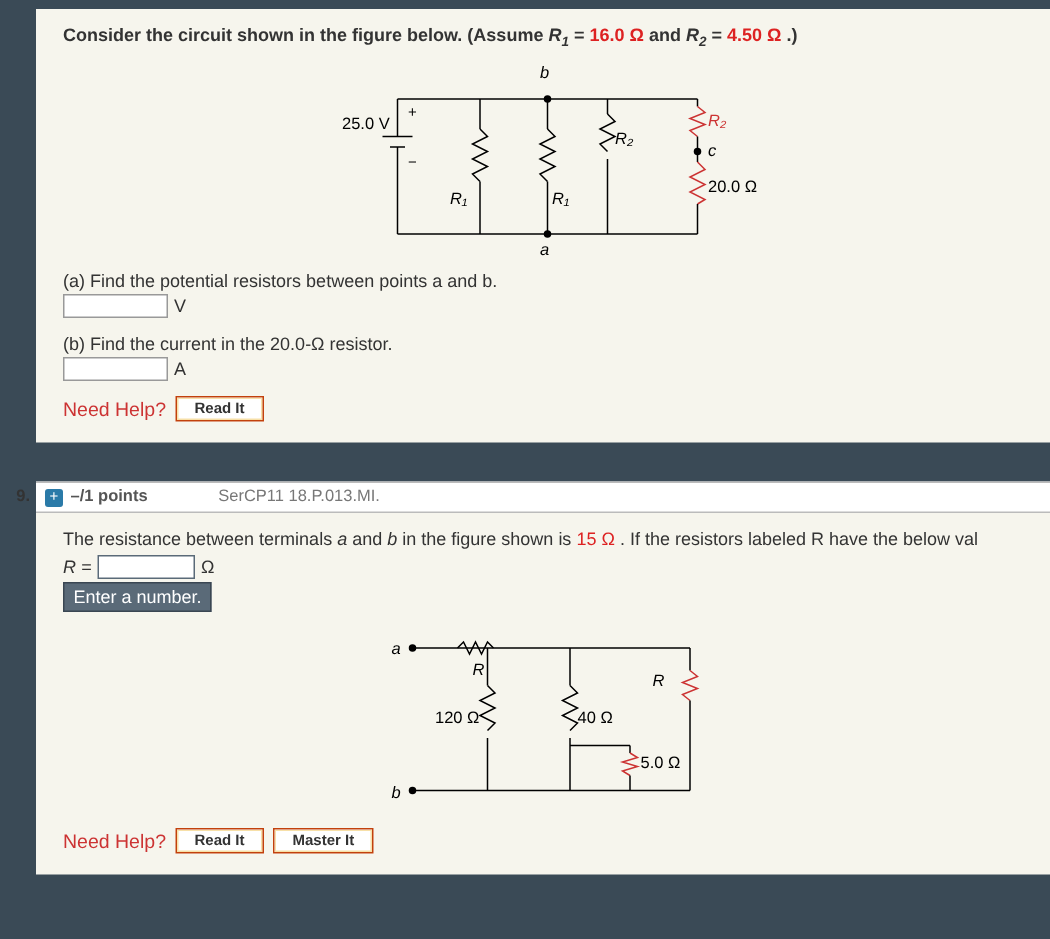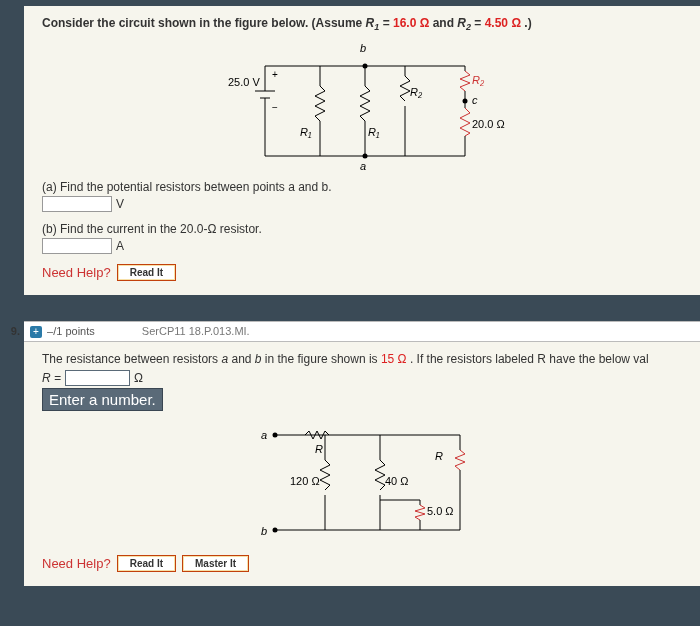--- a/index.html
+++ b/index.html
@@ -72,25 +72,25 @@
     display: inline-block;
     width: 12px; height: 12px;
     background: #2a7aa8;
     color: #fff;
     text-align: center;
     line-height: 12px;
     font-size: 10px;
     border-radius: 2px;
     margin-right: 2px;
   }
-  .bold-gray { font-weight: normal; color: #555; }
+  .bold-gray { font-weight: bold; color: #555; }
   .enter-tip {
     background: #5a6a78;
     color: #fff;
-    font-size: 15px;
+    font-size: 12px;
     padding: 2px 6px;
     display: inline-block;
     border: 1px solid #3a4652;
     margin-top: 2px;
   }
   .r-input {
     width: 65px; height: 16px;
     background: #fff;
     border: 1px solid #5a6a78;
     font-size: 11px;
@@ -185,21 +185,21 @@
 
 <div class="q-header" style="margin-left:24px;">
   <span class="q-header-left">9.</span>
   <span class="plus-icon">+</span>
   <span class="bold-gray">–/1 points</span>
   <span style="margin-left:4px;color:#777;padding-left:40px;">SerCP11 18.P.013.MI.</span>
 </div>
 
 <div class="panel">
   <div>
-    <span>The resistance between resistors </span>
+    <span>The resistance between terminals </span>
     <i>a</i>
     <span> and </span>
     <i>b</i>
     <span> in the figure shown is </span>
     <span class="r16">15 Ω</span>
     <span>. If the resistors labeled R have the below val</span>
   </div>
   <div class="panel2-line">
     <i>R = </i>
     <input class="r-input" type="text" style="">

